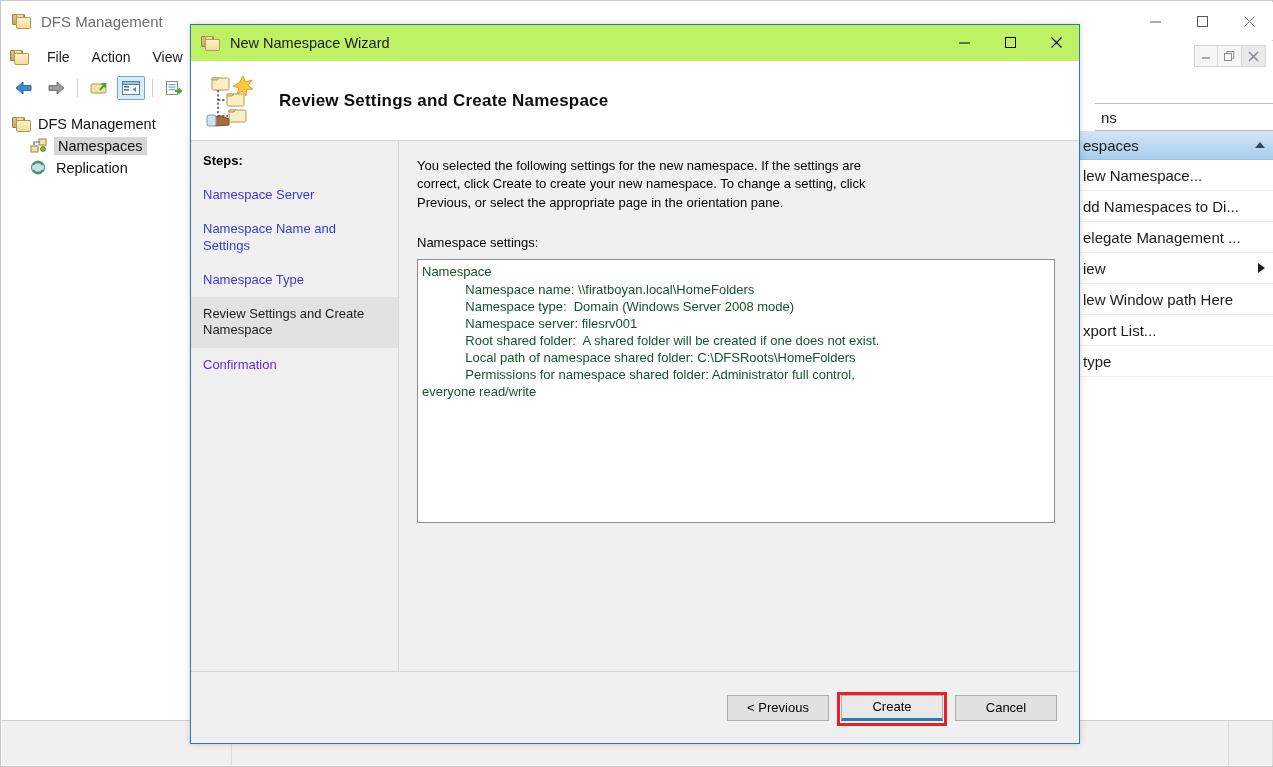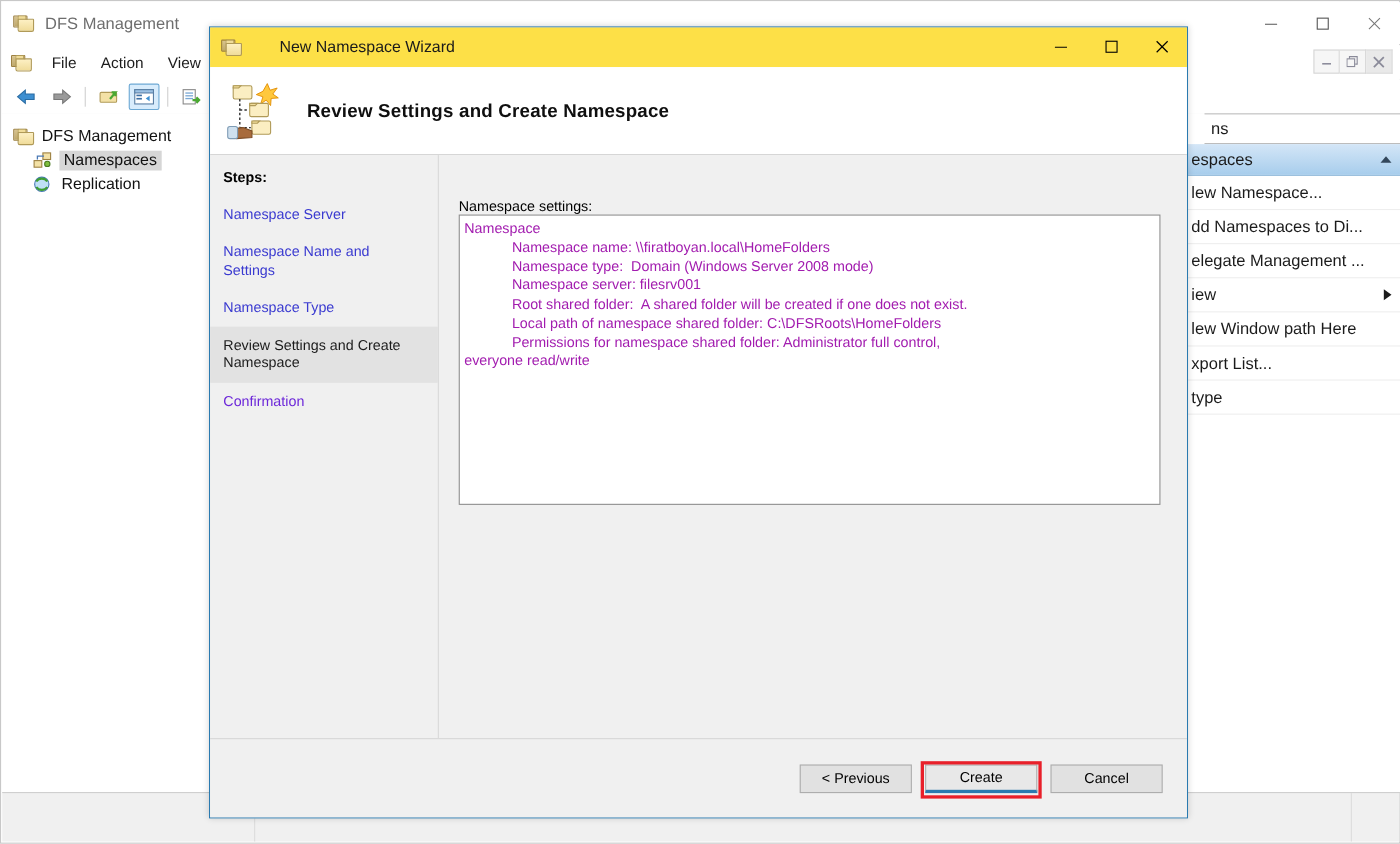--- a/index.html
+++ b/index.html
@@ -269,25 +269,24 @@
     position: absolute;
     left: 190px; top: 24px;
     width: 890px; height: 720px;
     background: #f0f0f0;
     border: 1px solid #2a7ab0;
     box-sizing: border-box;
     box-shadow: 0 0 6px rgba(0,0,0,0.18);
   }
   #wiz-titlebar {
     height: 36px;
-    background: #fde047;
+    background: #bef264;
     display: flex;
     align-items: center;
     position: relative;
-    gap: 24px;
   }
   #wiz-title-icon { margin-left: 10px; width: 20px; height: 18px; }
   #wiz-title-text {
     margin-left: 9px;
     font-size: 14.5px;
     color: #1b1b1b;
   }
   .wiz-ctrl-group {
     position: absolute;
     right: 0; top: 0;
@@ -373,30 +372,31 @@
     line-height: 1.42;
     color: #000;
     max-width: 480px;
   }
   #wiz-settings-label {
     margin-top: 23px;
     font-size: 13px;
     color: #000;
   }
   #wiz-listbox {
+    margin-top: 9px;
     height: 264px;
     background: #ffffff;
     border: 1px solid #8d8d8d;
     overflow: hidden;
     font-size: 13px;
     line-height: 1.32;
     padding: 3px 4px;
     box-sizing: border-box;
     white-space: pre-wrap;
-    color: #a21caf;
+    color: #14532d;
   }
 
   #wiz-footer {
     height: 72px;
     border-top: 1px solid #d6d6d6;
     background: #f0f0f0;
     display: flex;
     align-items: center;
     justify-content: flex-end;
     padding-right: 22px;
@@ -671,20 +671,21 @@
       <div id="wiz-steps">
         <div class="steps-head">Steps:</div>
         <div class="step">Namespace Server</div>
         <div class="step">Namespace Name and Settings</div>
         <div class="step">Namespace Type</div>
         <div class="step current">Review Settings and Create Namespace</div>
         <div class="step future">Confirmation</div>
       </div>
 
       <div id="wiz-pane">
+        <div id="wiz-intro">You selected the following settings for the new namespace. If the settings are correct, click Create to create your new namespace. To change a setting, click Previous, or select the appropriate page in the orientation pane.</div>
         <div id="wiz-settings-label">Namespace settings:</div>
         <div id="wiz-listbox">Namespace
             Namespace name: \\firatboyan.local\HomeFolders
             Namespace type:  Domain (Windows Server 2008 mode)
             Namespace server: filesrv001
             Root shared folder:  A shared folder will be created if one does not exist.
             Local path of namespace shared folder: C:\DFSRoots\HomeFolders
             Permissions for namespace shared folder: Administrator full control,
 everyone read/write</div>
       </div>

